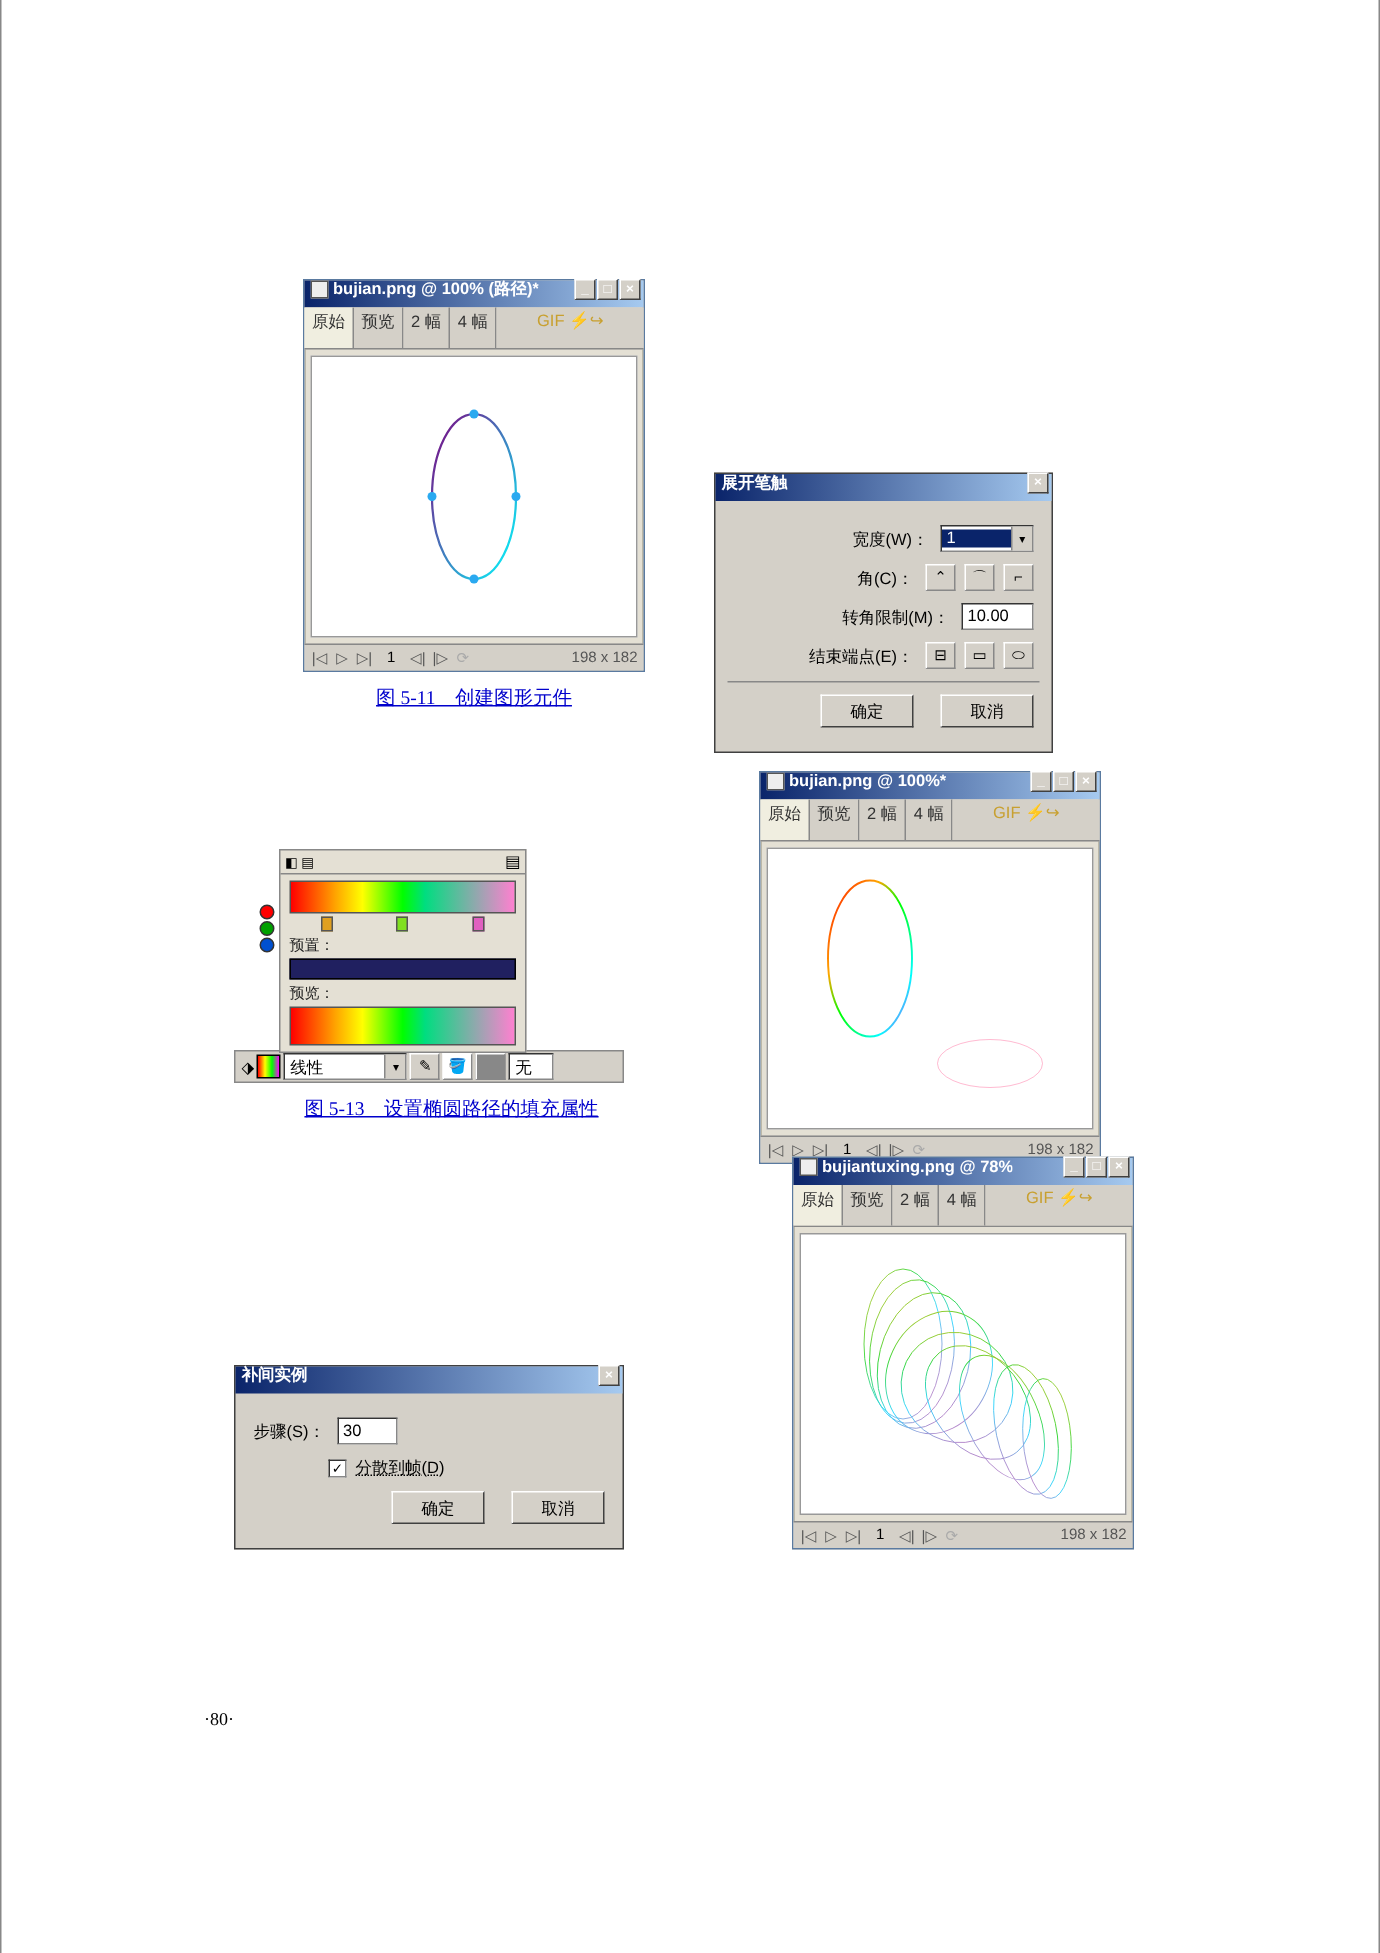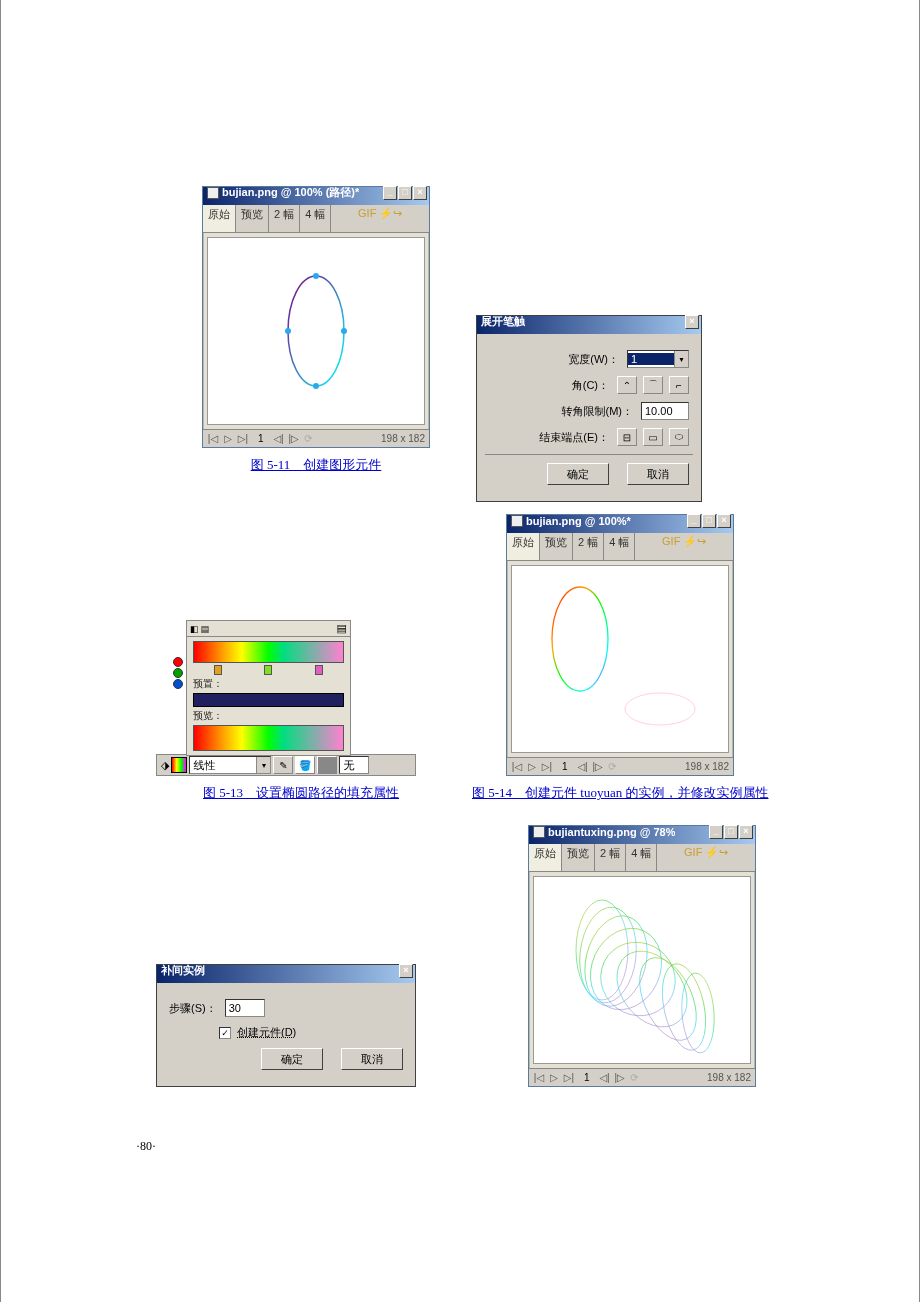--- a/index.html
+++ b/index.html
@@ -235,21 +235,20 @@
               <span class="ic">|◁</span>
               <span class="ic">▷</span>
               <span class="ic">▷|</span>
               <span class="num">1</span>
               <span class="ic">◁|</span>
               <span class="ic">|▷</span>
               <span class="ic" style="color:#aaa">⟳</span>
               <span class="dim">198 x 182</span>
             </div>
         </div>
-        <div class="caption" style="text-align:left;margin-left:-14px;">图 5-14　创建元件 tuoyuan 的实例，并修改实例属性</div>
       </div>
     </div>
 
     <div class="row" style="align-items:flex-end;margin-top:-18px;">
       <div style="flex:0 0 340px;display:flex;flex-direction:column;">
 
         <div class="dlg" style="width:260px;margin-left:40px;margin-top:140px;">
           <div class="titlebar">
               <span class="txt">补间实例</span>
               <span class="titlebtns">
@@ -258,21 +257,21 @@
             </div>
           <div class="dlg-body">
             <div class="dlg-row" style="justify-content:flex-start;">
                 <label>步骤(S)：</label>
                 <div class="textbox" style="width:40px">
                   <span>30</span>
                 </div>
               </div>
             <div class="dlg-row" style="justify-content:flex-start;padding-left:50px;">
                 <span style="width:12px;height:12px;border:1px inset #888;background:#fff;display:inline-flex;align-items:center;justify-content:center;font-size:9px">✓</span>
-                <label><span style="text-decoration:underline dotted">创建元件(D)</span></label>
+                <label><span style="text-decoration:underline dotted">分散到帧(D)</span></label>
               </div>
             <div class="dlg-row" style="justify-content:flex-end;gap:18px;">
                 <div class="btn">确定</div>
                 <div class="btn">取消</div>
               </div>
           </div>
         </div>
       </div>
 
       <div style="flex:1;">

